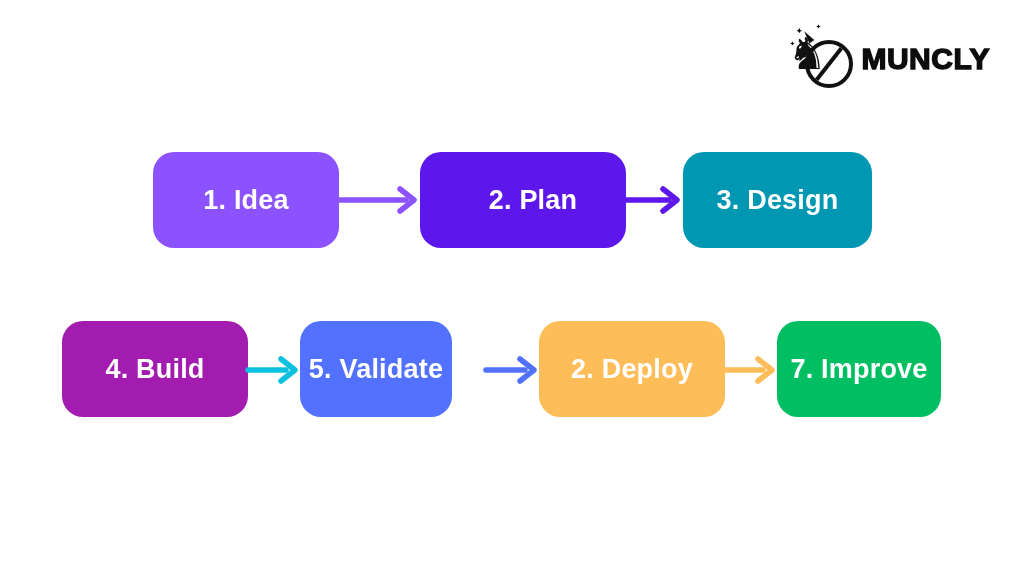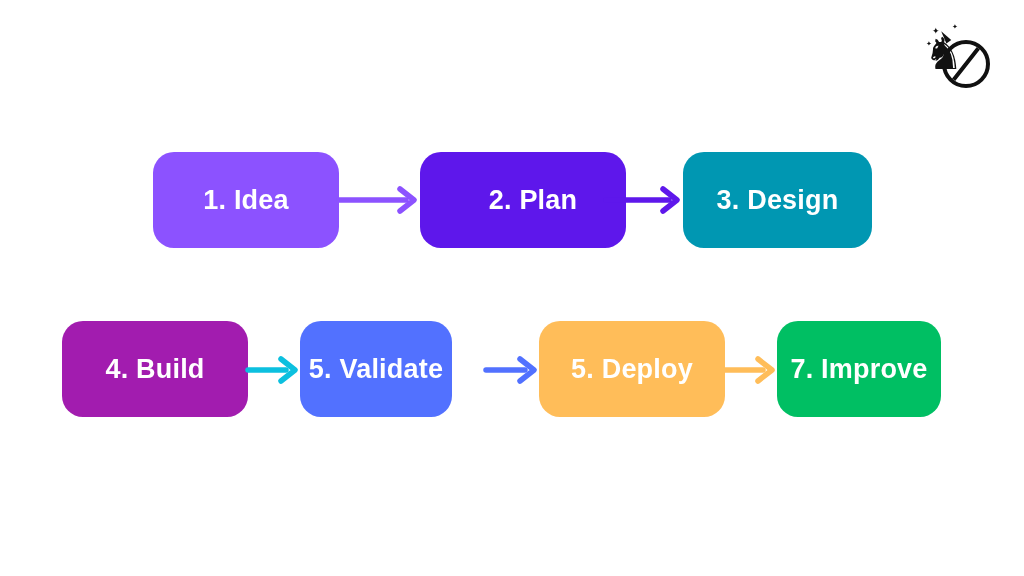--- a/index.html
+++ b/index.html
@@ -113,40 +113,41 @@
 
   <div class="logo">
     <span class="logo-icon">
       <span class="ring"></span>
       <span class="knight">♞</span>
       <span class="horn"></span>
       <span class="sparkle sp1"></span>
       <span class="sparkle sp2"></span>
       <span class="sparkle sp3"></span>
     </span>
+    <span class="logo-text">MUNCLY</span>
   </div>
 
   <div class="step" id="s1" style="background-color: rgb(140, 82, 255);">
     <span class="step-label">1. Idea</span>
   </div>
   <div class="step" id="s2" style="background-color: rgb(94, 23, 235); padding-left: 20px;">
     <span class="step-label">2. Plan</span>
   </div>
   <div class="step" id="s3" style="background-color: rgb(0, 151, 178);">
     <span class="step-label">3. Design</span>
   </div>
 
   <div class="step" id="s4" style="background-color: #a21caf;">
     <span class="step-label">4. Build</span>
   </div>
   <div class="step" id="s5" style="background-color: rgb(82, 113, 255);">
     <span class="step-label">5. Validate</span>
   </div>
   <div class="step" id="s6" style="background-color: rgb(255, 189, 89);">
-    <span class="step-label">5. Deploy</span>
+    <span class="step-label">2. Deploy</span>
   </div>
   <div class="step" id="s7" style="background-color: rgb(0, 191, 99);">
     <span class="step-label">7. Improve</span>
   </div>
 
   <svg class="arrow" id="a1" viewBox="0 0 86 40" style="color: rgb(140, 82, 255);">
     <path d="M3 20 H70"></path>
       <path d="M64 9 L78 20 L64 31"></path>
   </svg>
   <svg class="arrow" id="a2" viewBox="0 0 82 40" style="color: rgb(94, 23, 235);">

